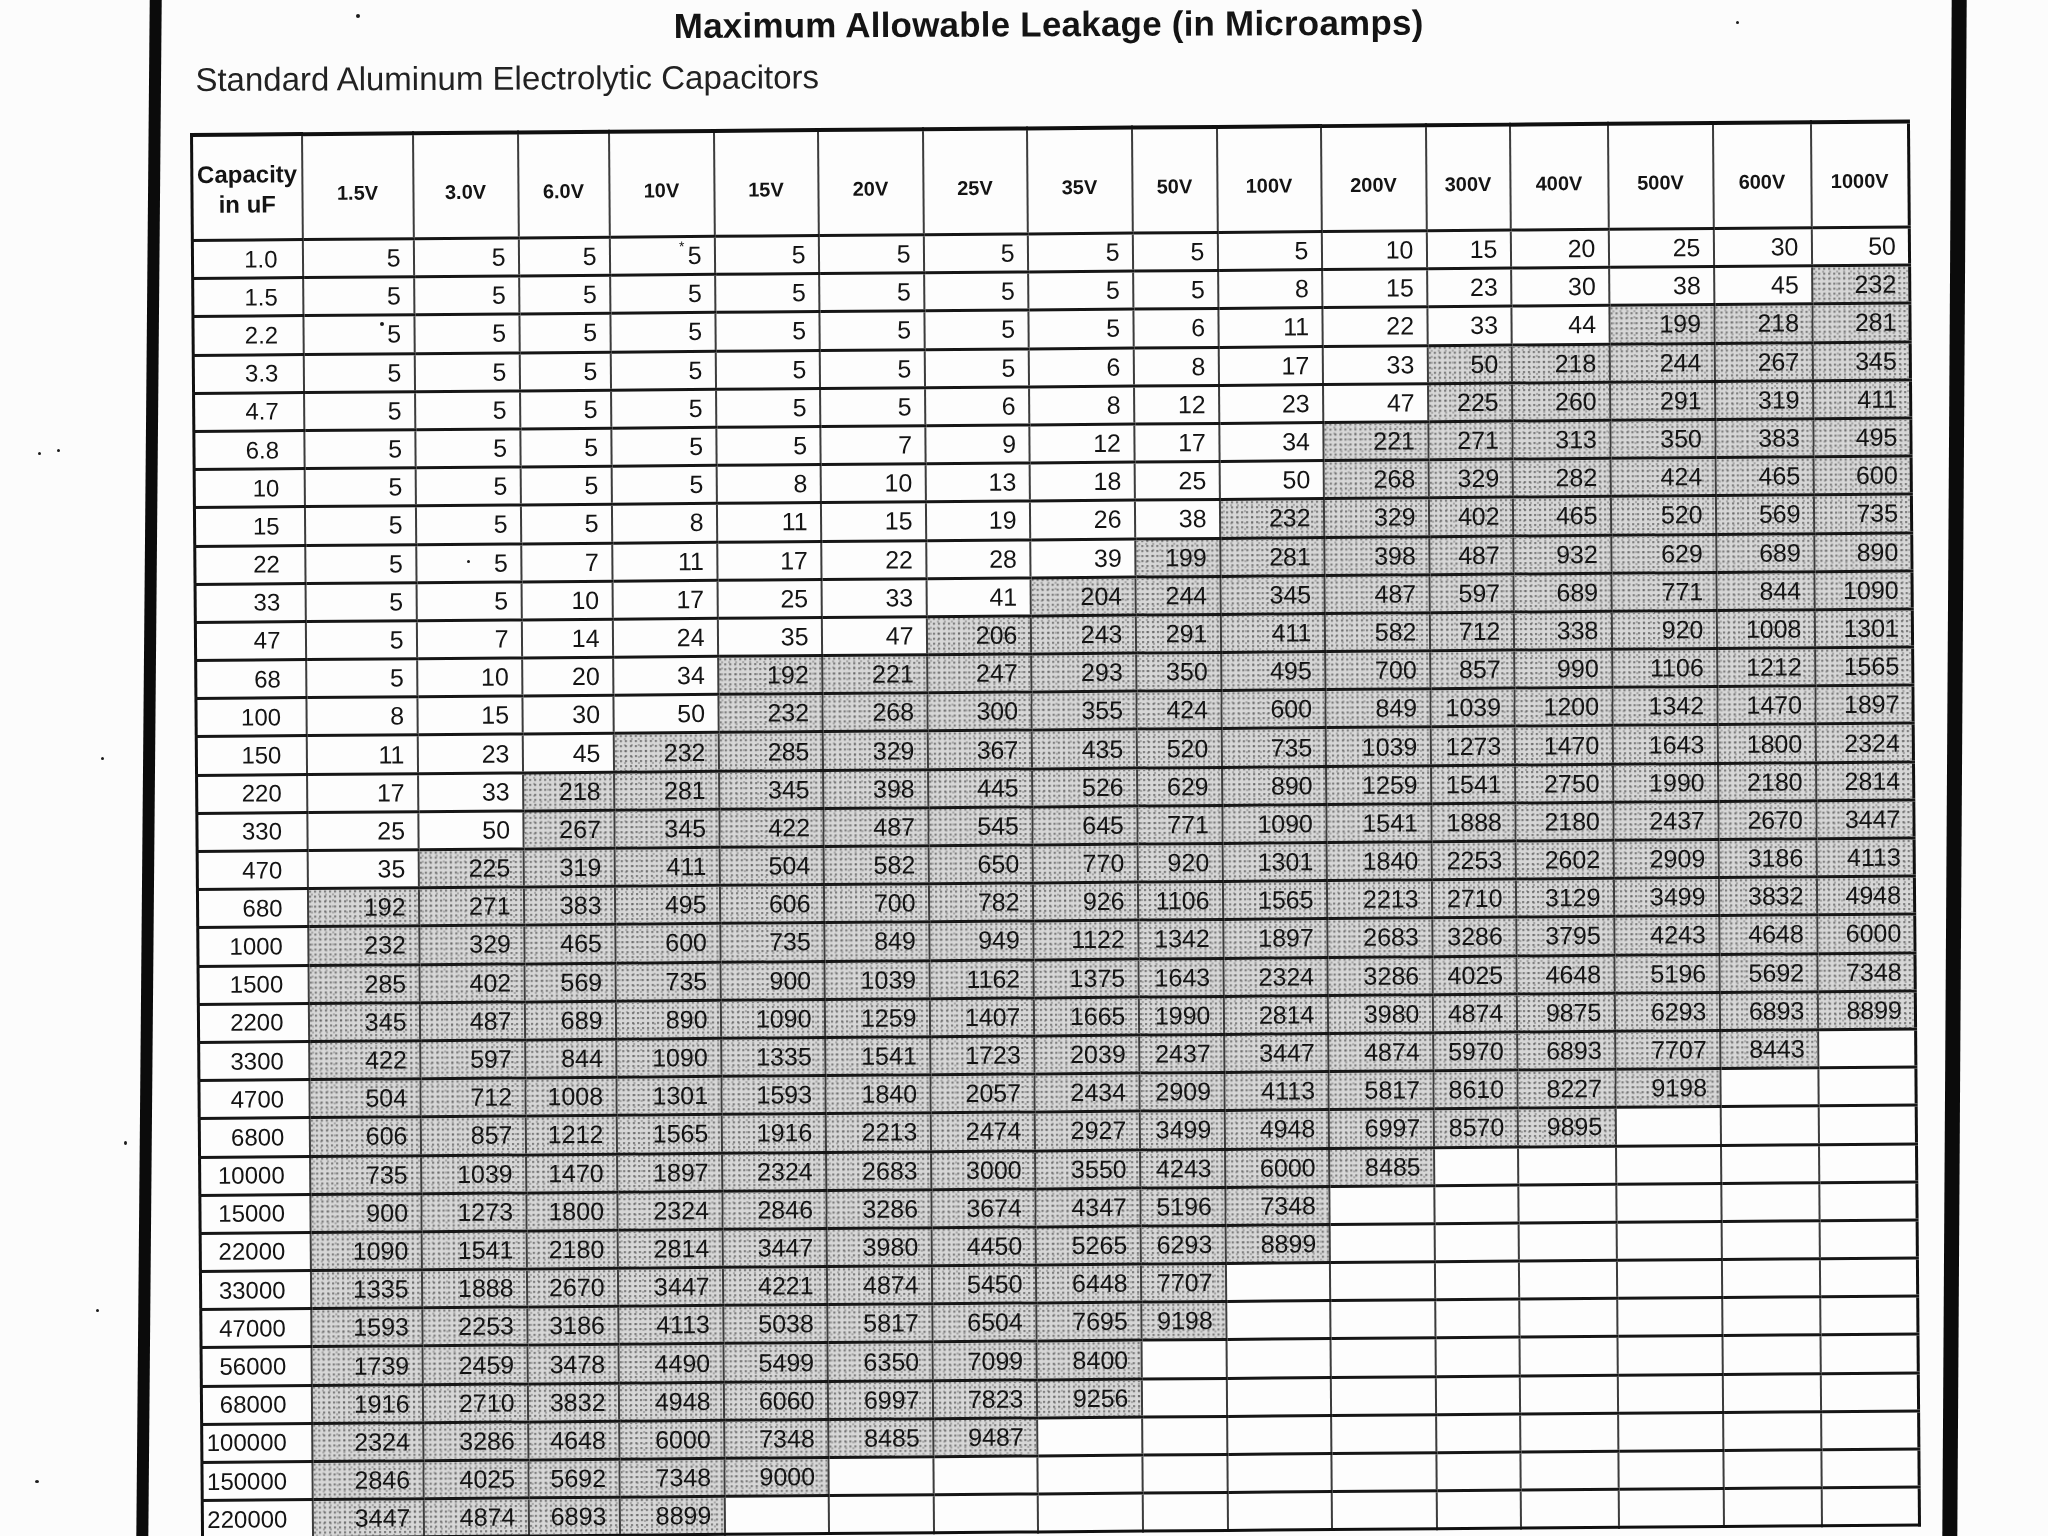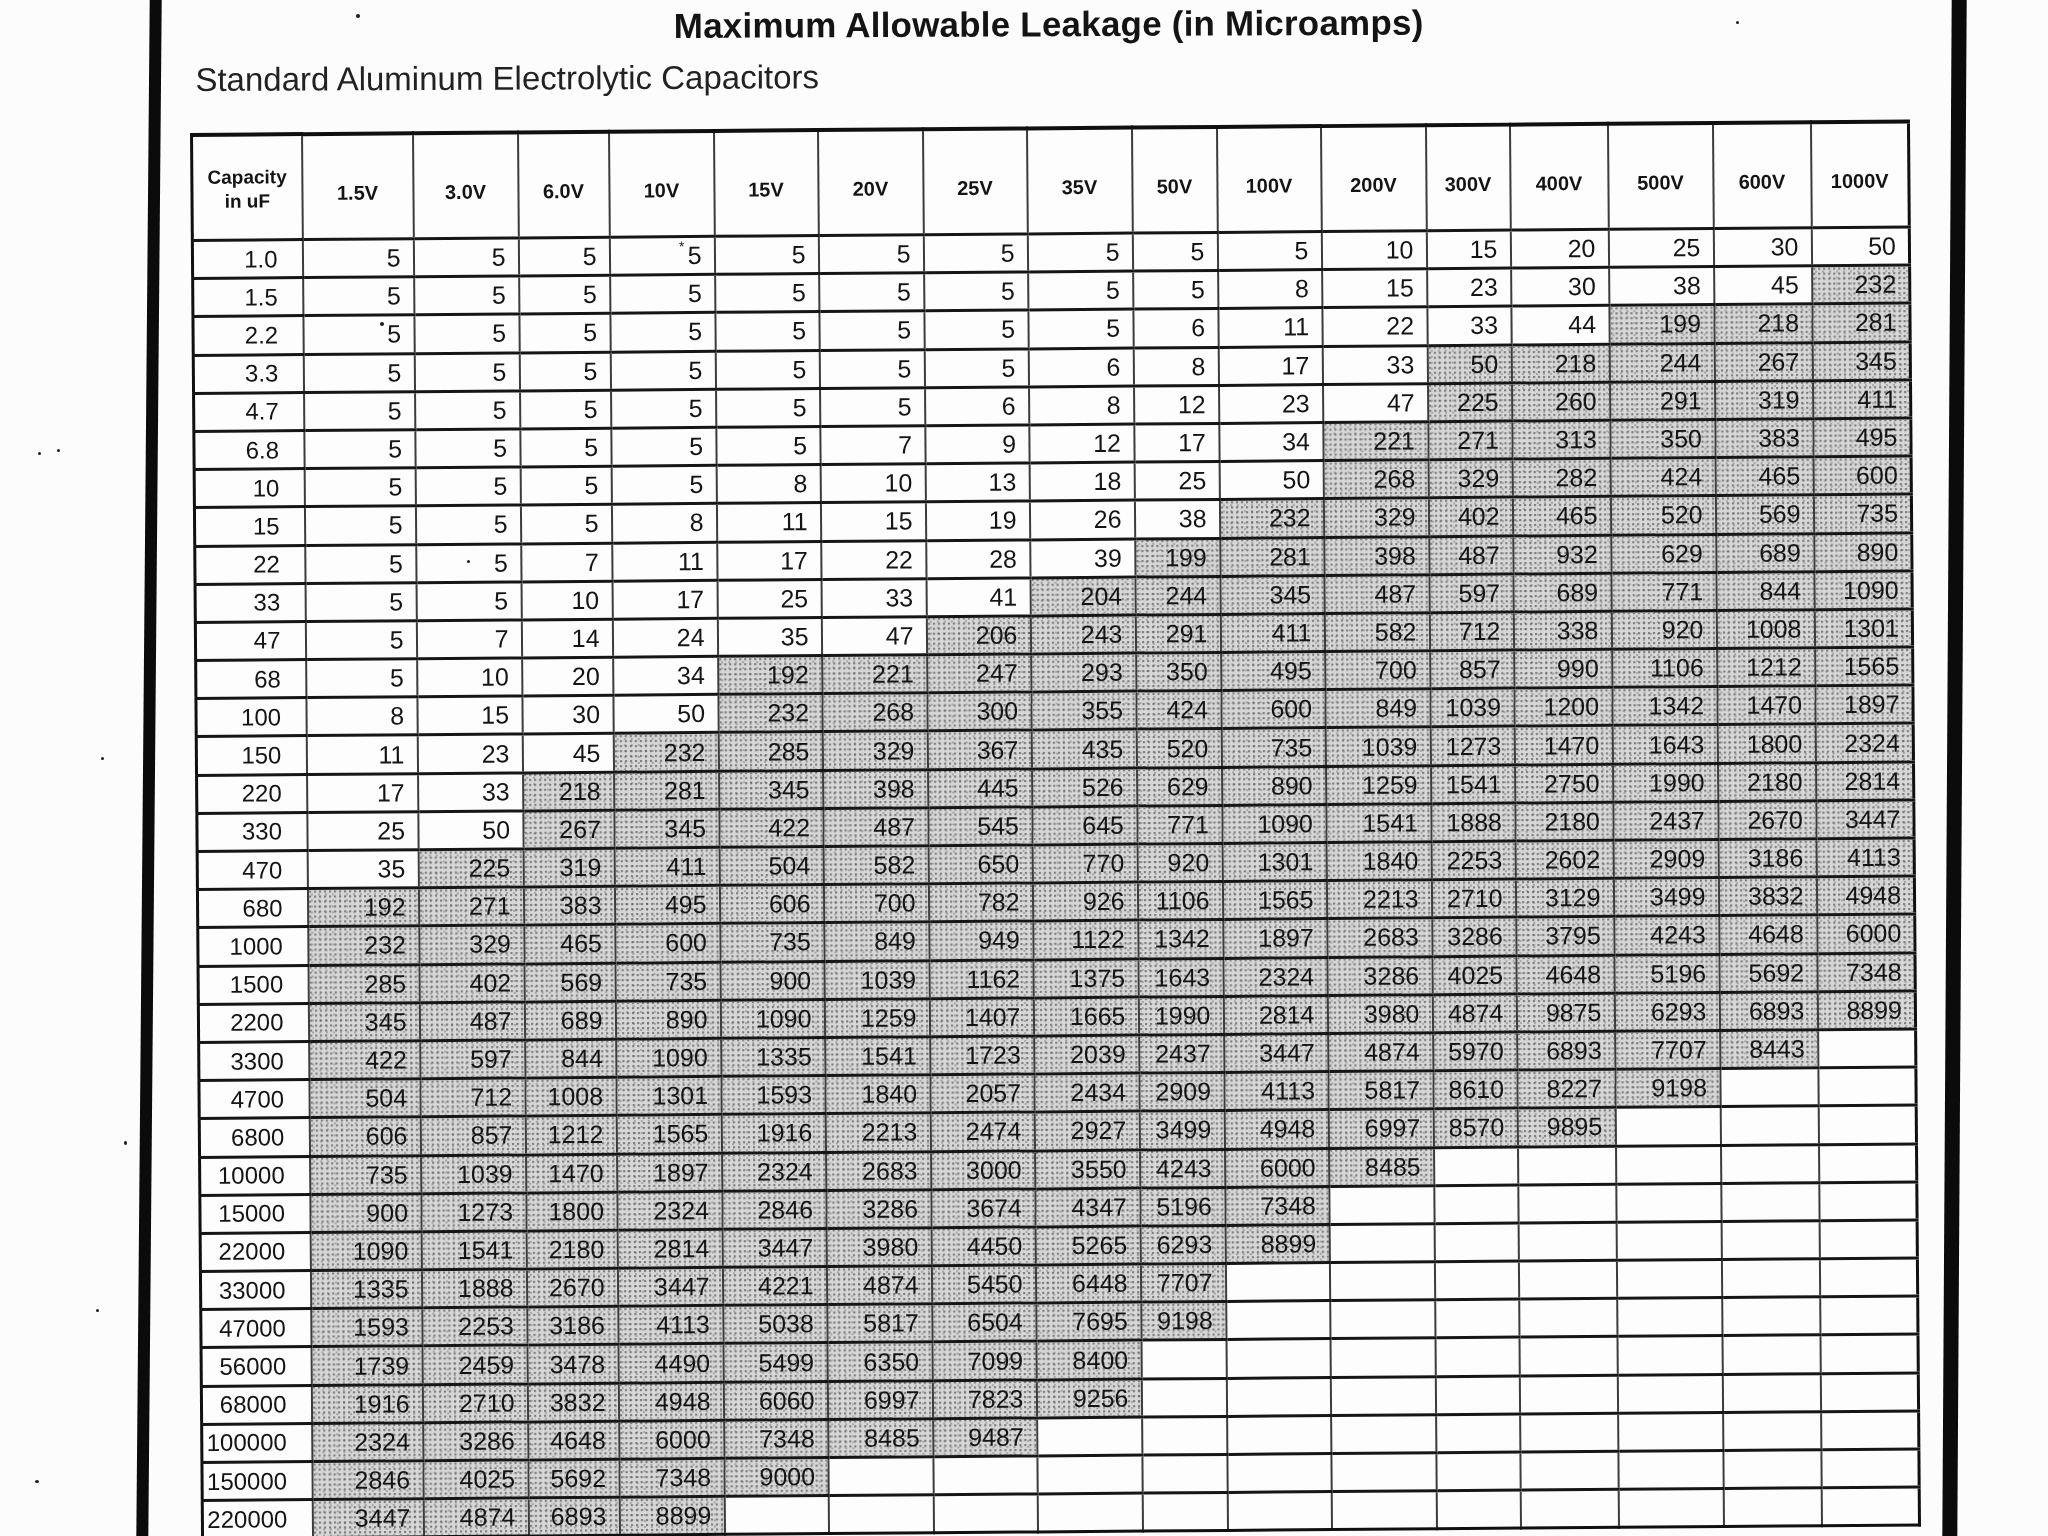--- a/index.html
+++ b/index.html
@@ -49,21 +49,21 @@
     overflow:hidden; white-space:nowrap;
   }
   th:first-child, td:first-child{border-left:none;}
   thead th{
     height:87px;
     font-size:20px; font-weight:bold;
     text-align:center; vertical-align:middle;
     padding-top:14px;
   }
   thead th.corner{
-    font-size:19px; line-height:1.25;
+    font-size:24px; line-height:1.25;
     padding-top:4px; vertical-align:middle; text-align:center;
   }
   tbody td{
     height:35.2px;
     font-size:25px;
     text-align:right;
     padding:0 12px 0 0;
     vertical-align:middle;
   }
   tbody td.cap{padding-right:24px; font-size:24px;}

